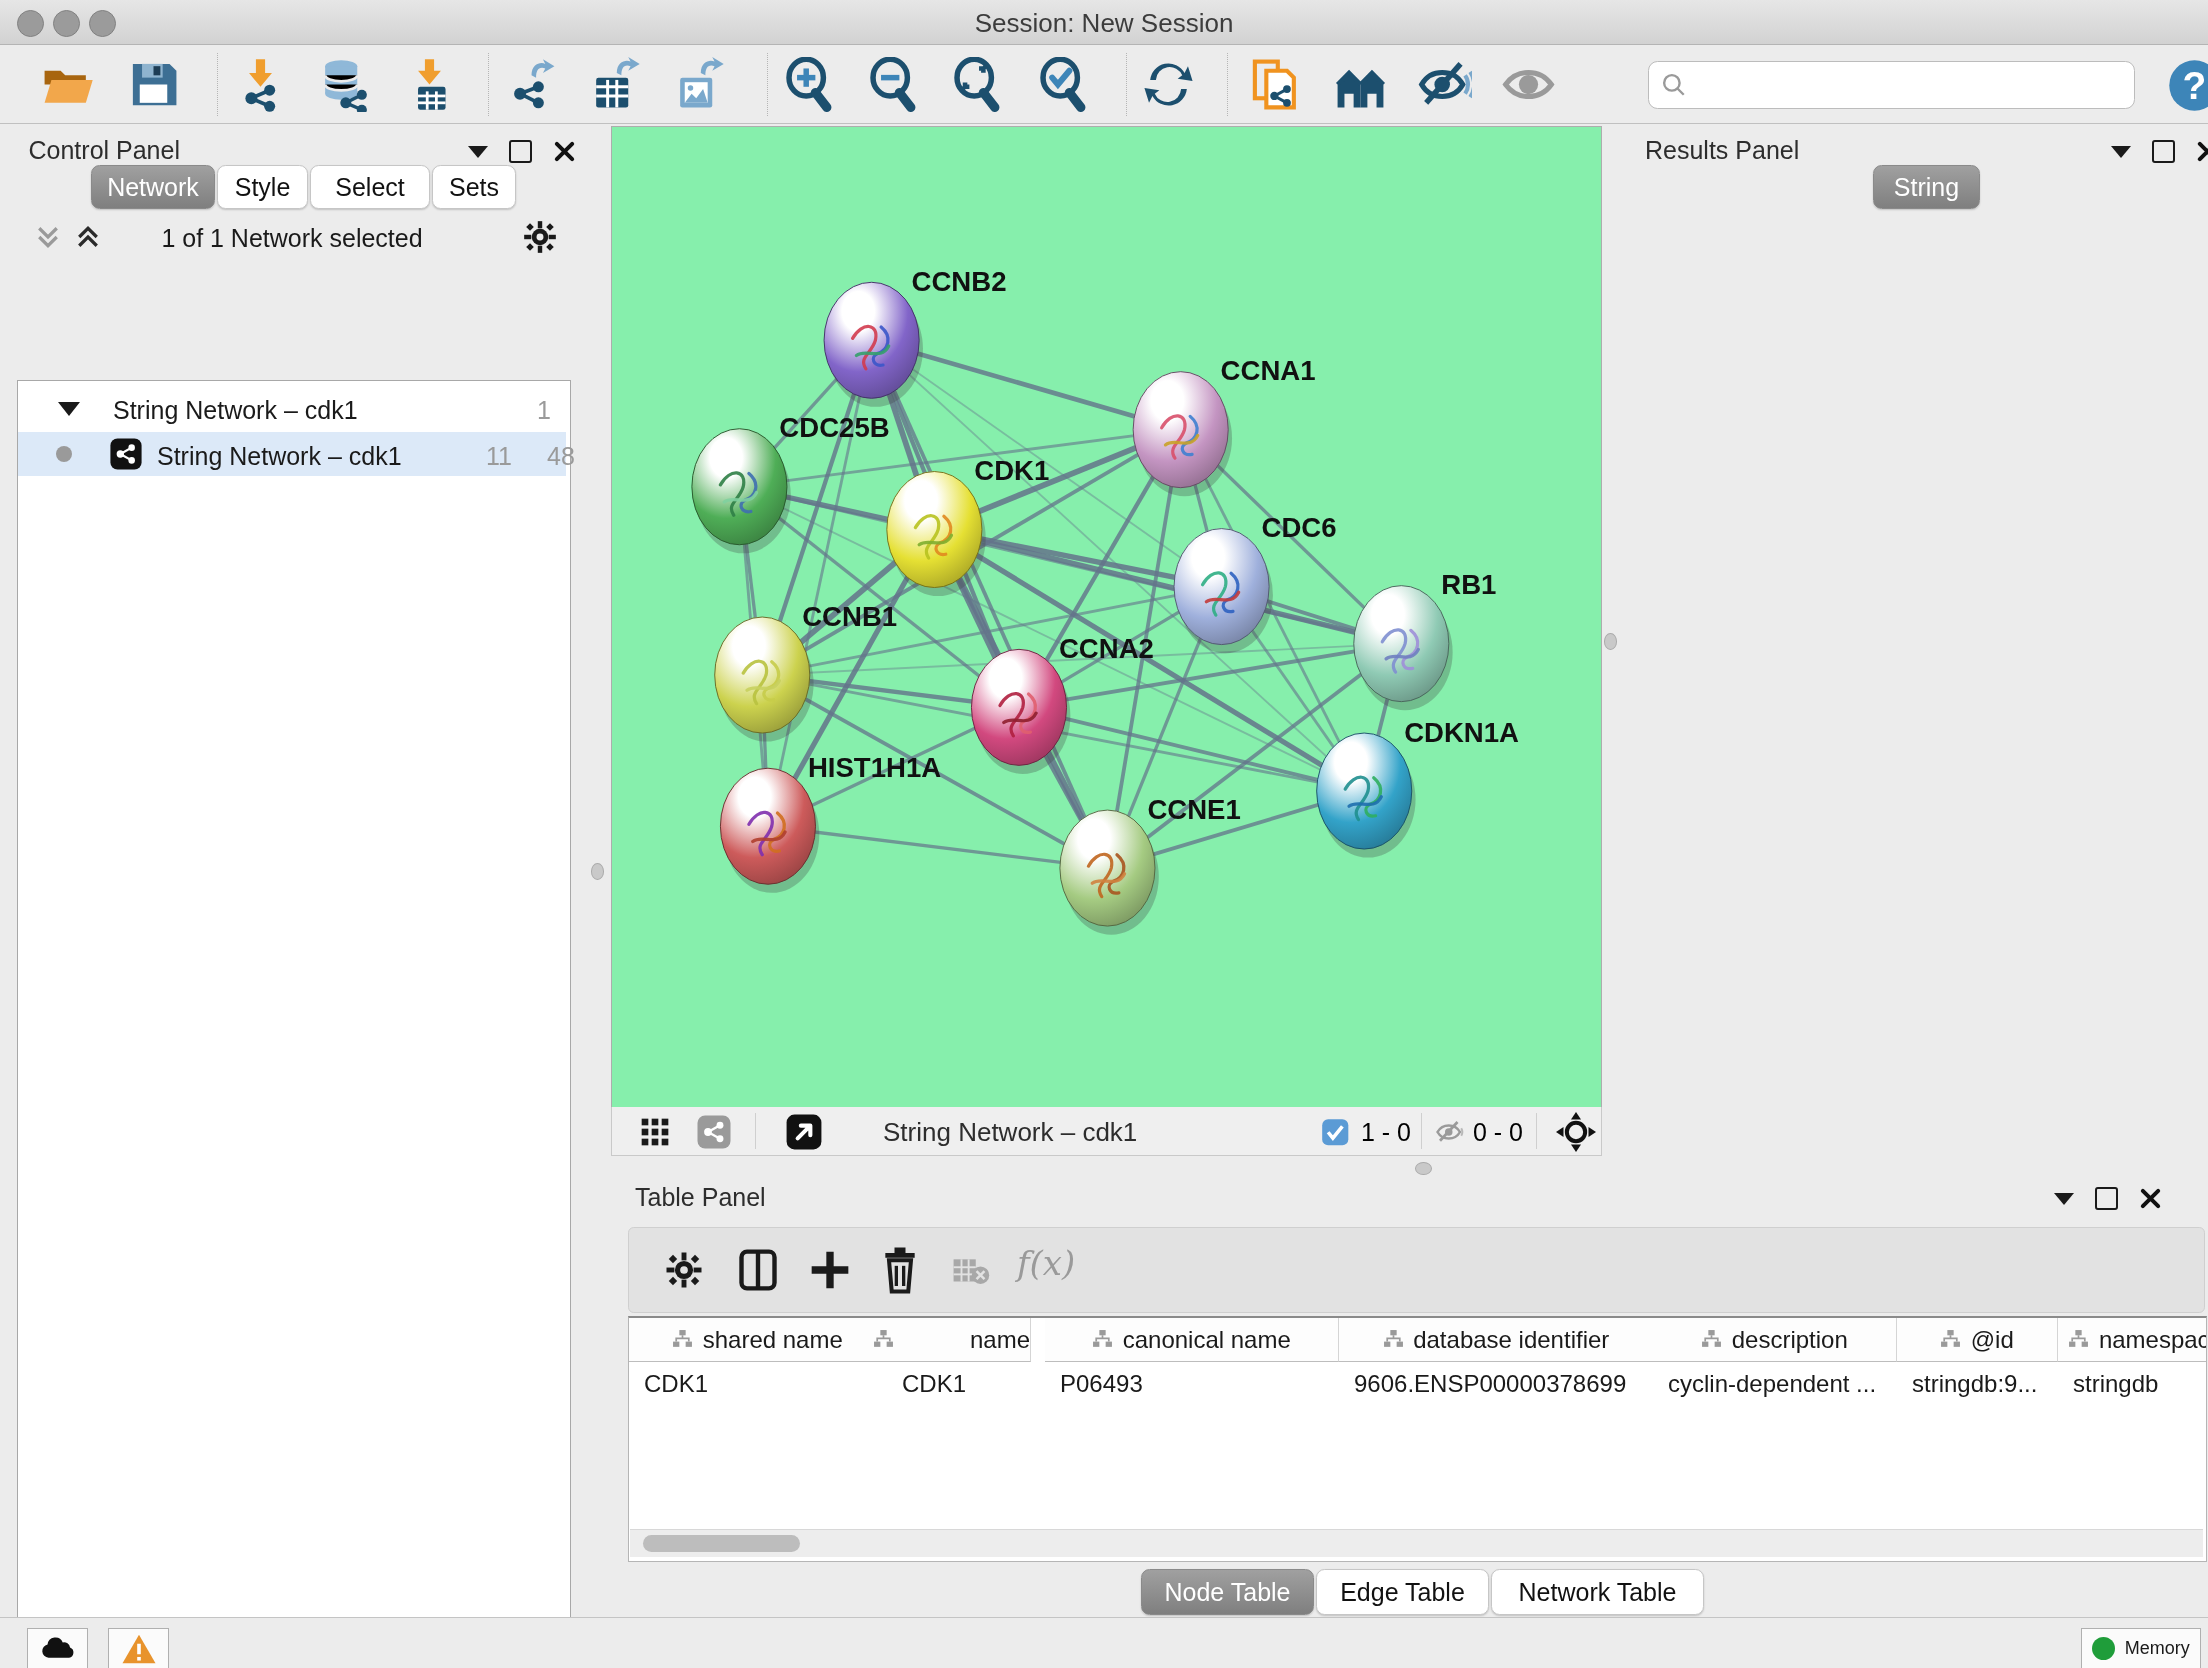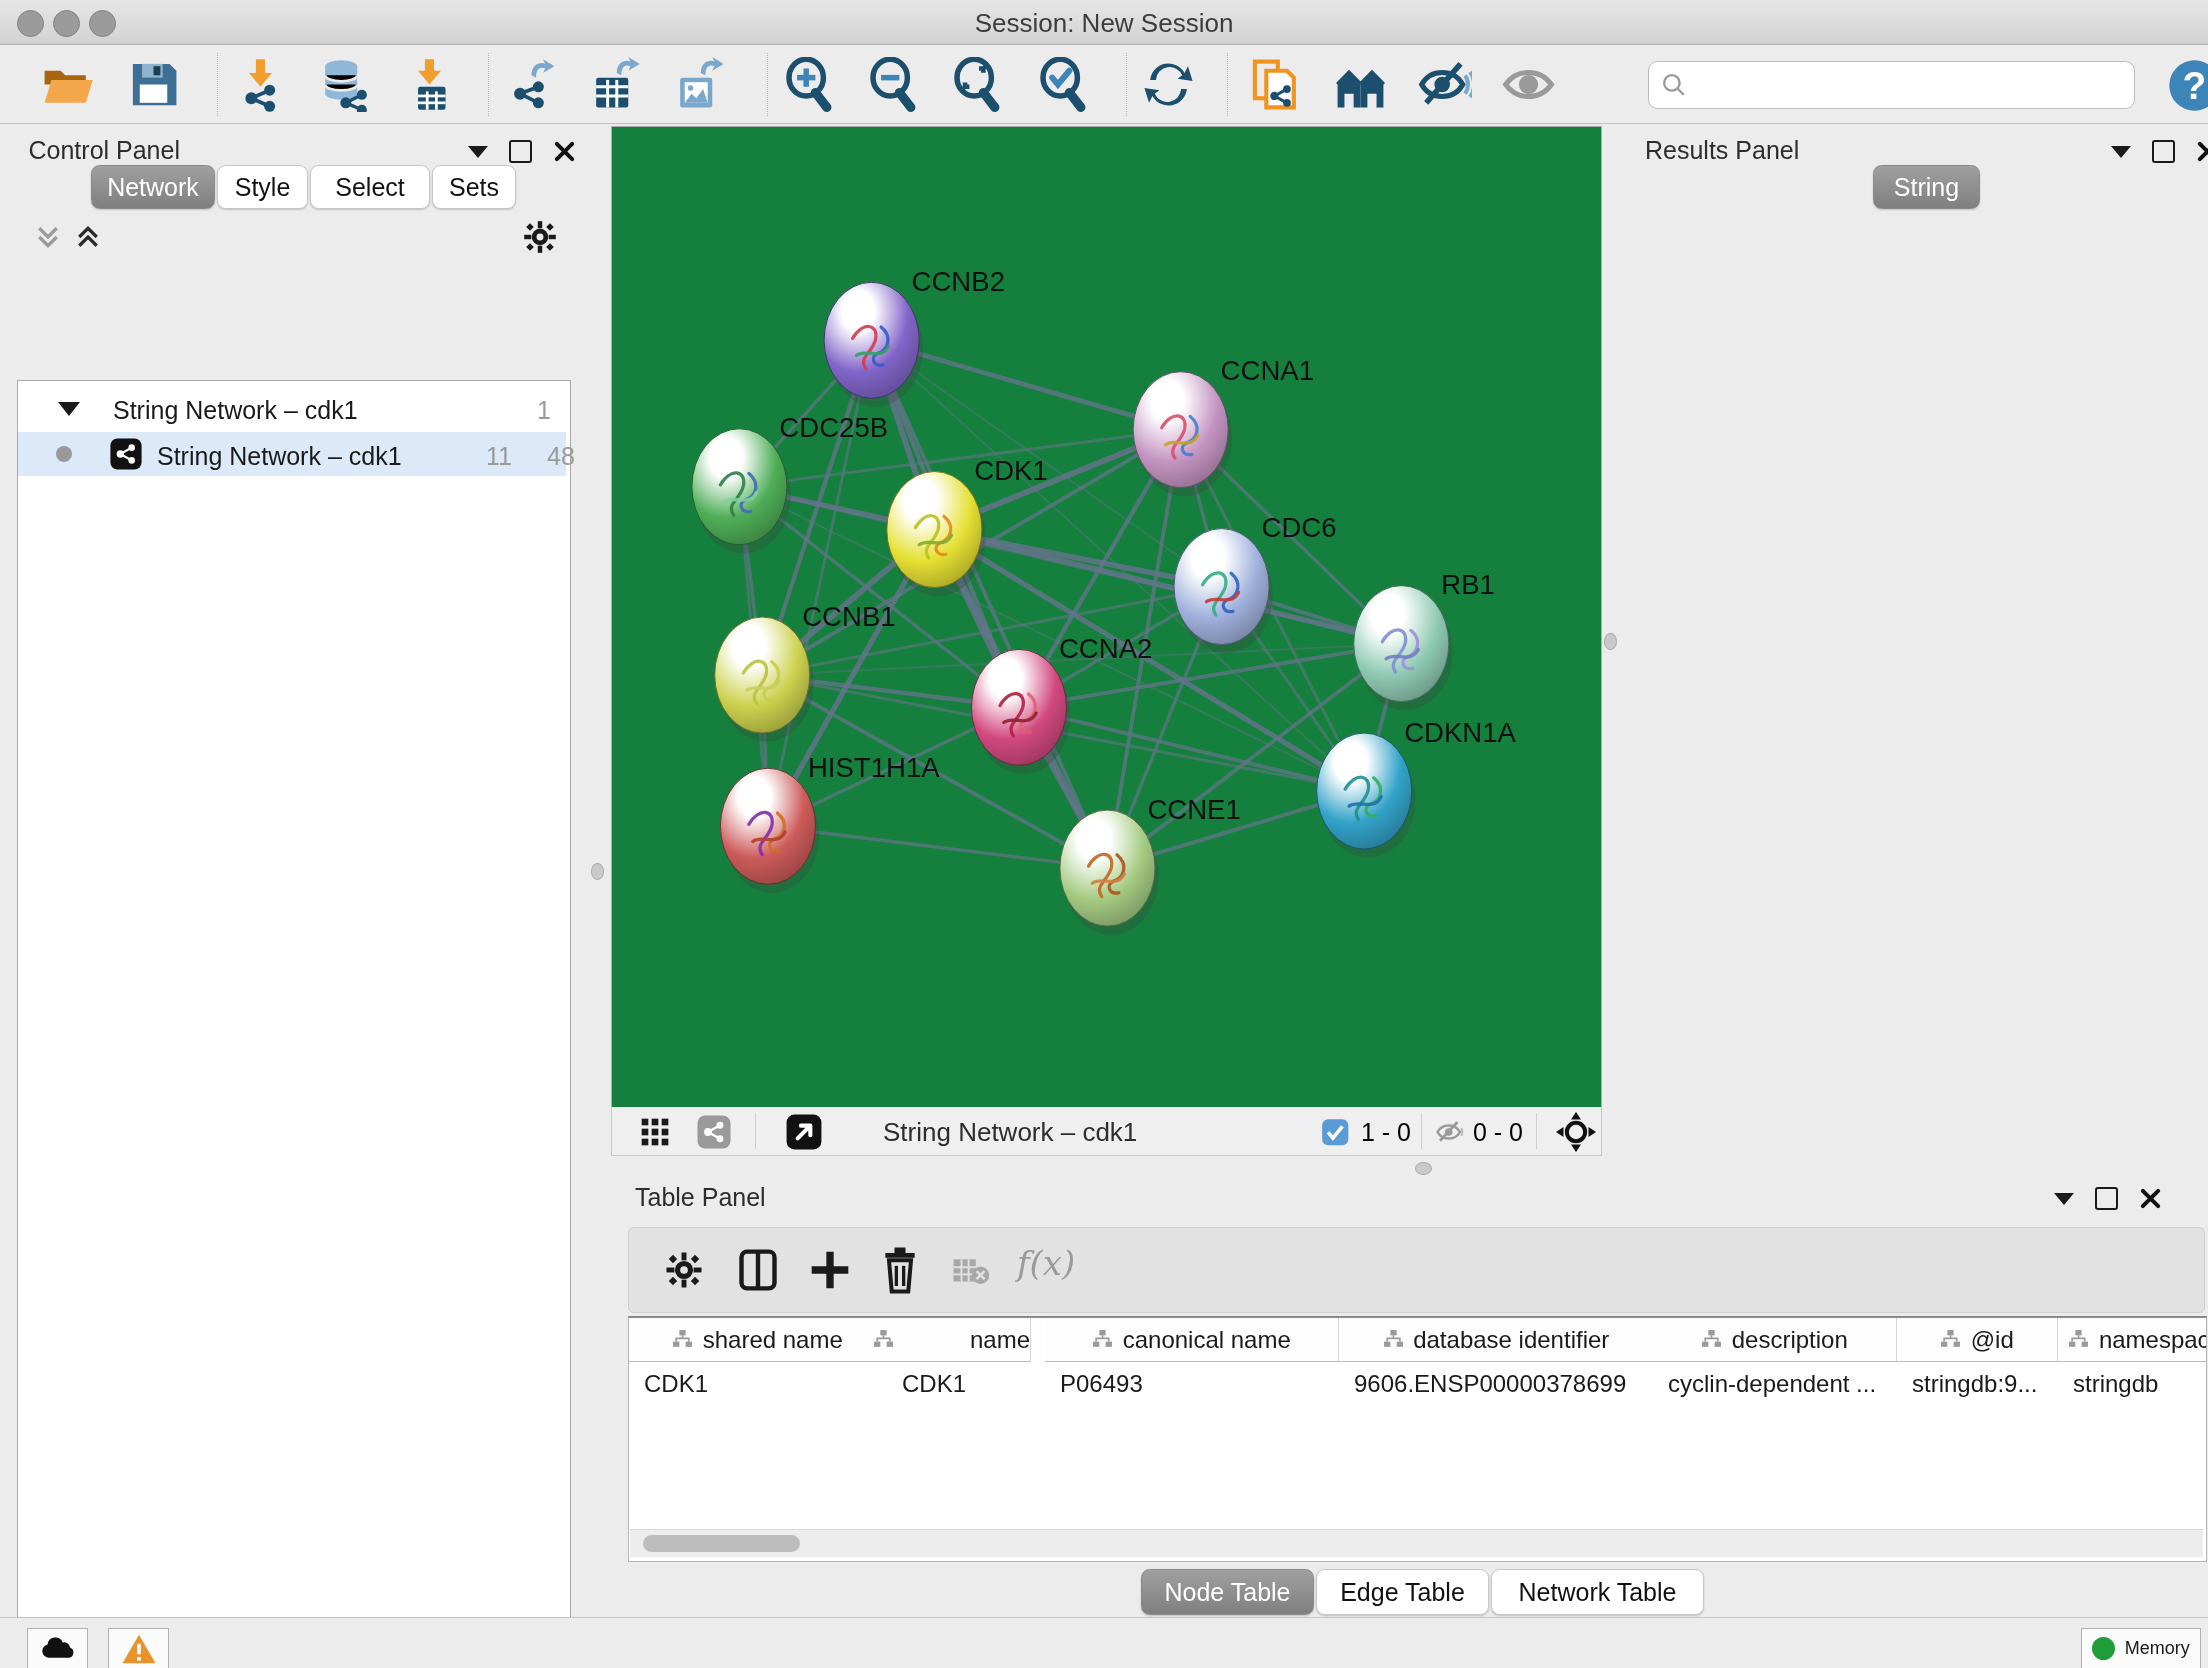--- a/index.html
+++ b/index.html
@@ -28,21 +28,21 @@
   .tri-down{width:0;height:0;border-left:10.5px solid transparent;border-right:10.5px solid transparent;border-top:12.4px solid #1a1a1a;}
   .floatbox{width:19px;height:19px;border:2.9px solid #1a1a1a;border-radius:2.9px;}
   .tab{position:absolute;height:42px;border:1px solid #c6c6c6;background:#fff;color:#111;
        font-size:25px;text-align:center;line-height:42px;border-radius:8.6px;box-shadow:0 1px 1.9px rgba(0,0,0,.18);}
   .tab.sel{background:linear-gradient(#a0a0a0,#7f7f7f);color:#fff;border-color:#8a8a8a;}
   
   #treebox{position:absolute;left:17px;top:257px;width:552px;height:1336px;background:#fff;border:1.9px solid #a8a8a8;}
   .trow{position:absolute;left:0;width:548px;height:44px;font-size:25px;}
   .count{color:#9a9a9a;}
   
-  #canvas{position:absolute;left:611px;top:126px;width:989px;height:981px;background:#15803d;border:1px solid #adadad;}
+  #canvas{position:absolute;left:611px;top:126px;width:989px;height:981px;background:#86efac;border:1px solid #adadad;font-weight:bold;}
   #netbar{position:absolute;left:611px;top:1107px;width:989px;height:48px;background:#efefef;border:1px solid #c9c9c9;border-top:none;}
   .nbsep{position:absolute;top:5.7px;height:36px;border-left:1px solid #cfcfcf;}
   .graytxt{color:#000000;}
   .serif{font-family:"DejaVu Serif","Liberation Serif",serif;}
   
   #tp-toolbar{position:absolute;left:628px;top:1227px;width:1575px;height:84px;background:#e2e2e2;
               border:1px solid #cfcfcf;border-radius:5.7px;}
   #nodetable{position:absolute;left:628px;top:1316px;width:1577px;height:243px;background:#fff;
              border:1px solid #b5b5b5;border-top:2.9px solid #8a8a8a;overflow:hidden;}
   .th{position:absolute;top:0;height:43px;border-right:1px solid #d5d5d5;background:#fdfdfd;
@@ -255,20 +255,21 @@
     <div class="tab" style="left:217px;top:42px;width:89px">Style</div>
     <div class="tab" style="left:310px;top:42px;width:118px">Select</div>
     <div class="tab" style="left:432px;top:42px;width:82px">Sets</div>
 
     <svg class="abs" style="left:32px;top:99px" width="32" height="30" viewBox="0 0 24 24">
       <path d="M5 5 l7 7 7-7 M5 12 l7 7 7-7" fill="none" stroke="#9a9a9a" stroke-width="2.6"></path>
     </svg>
     <svg class="abs" style="left:72px;top:99px" width="32" height="30" viewBox="0 0 24 24">
       <path d="M5 19 l7-7 7 7 M5 12 l7-7 7 7" fill="none" stroke="#2a2a2a" stroke-width="2.6"></path>
     </svg>
+    <div class="abs" style="left:0;top:101px;width:584px;text-align:center;font-size:25px">1 of 1 Network selected</div>
     <svg class="abs" style="left:521px;top:95px" width="38" height="38" viewBox="0 0 24 24">
       <circle cx="12" cy="12" r="5.2" fill="#1a1a1a"></circle>
         <circle cx="12" cy="12" r="2.2" fill="#ececec"></circle>
       <g fill="#1a1a1a">
           <rect x="10.6" y="2" width="2.8" height="4.5"></rect>
           <rect x="10.6" y="17.5" width="2.8" height="4.5"></rect>
       <rect x="2" y="10.6" width="4.5" height="2.8"></rect>
           <rect x="17.5" y="10.6" width="4.5" height="2.8"></rect>
       <rect x="4" y="4" width="3.4" height="3.4" transform="rotate(45 5.7 5.7)"></rect>
           <rect x="16.6" y="4" width="3.4" height="3.4" transform="rotate(45 18.3 5.7)"></rect>

